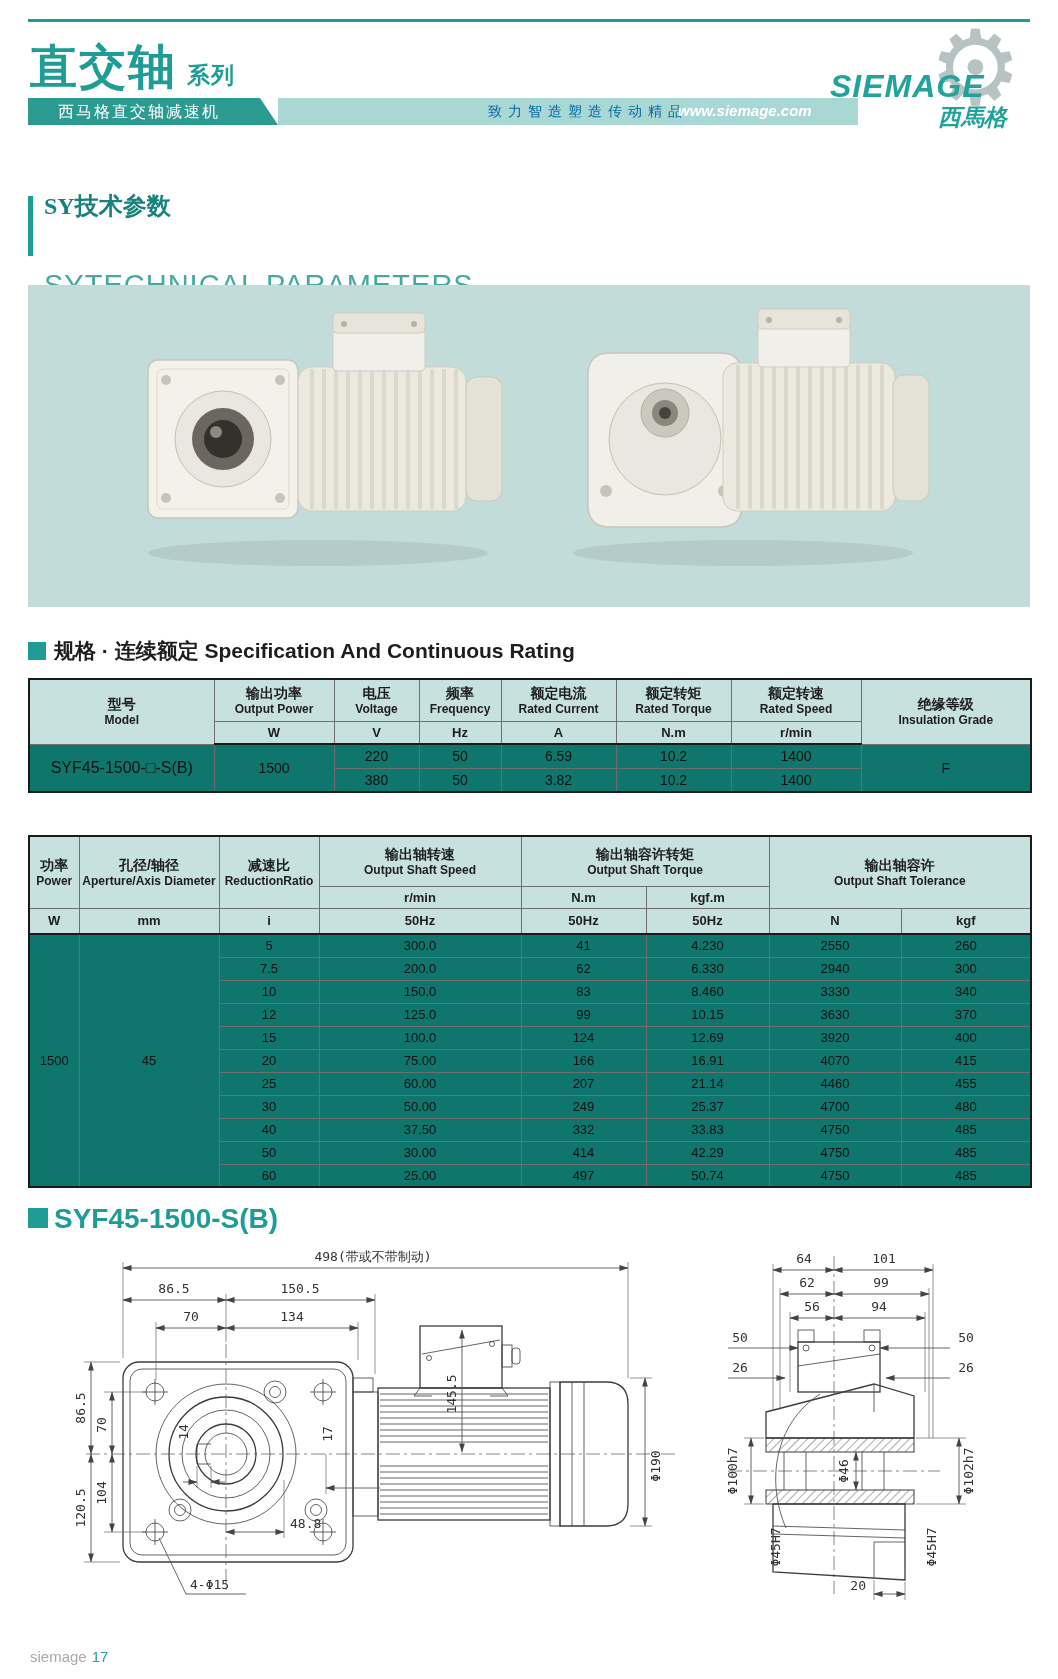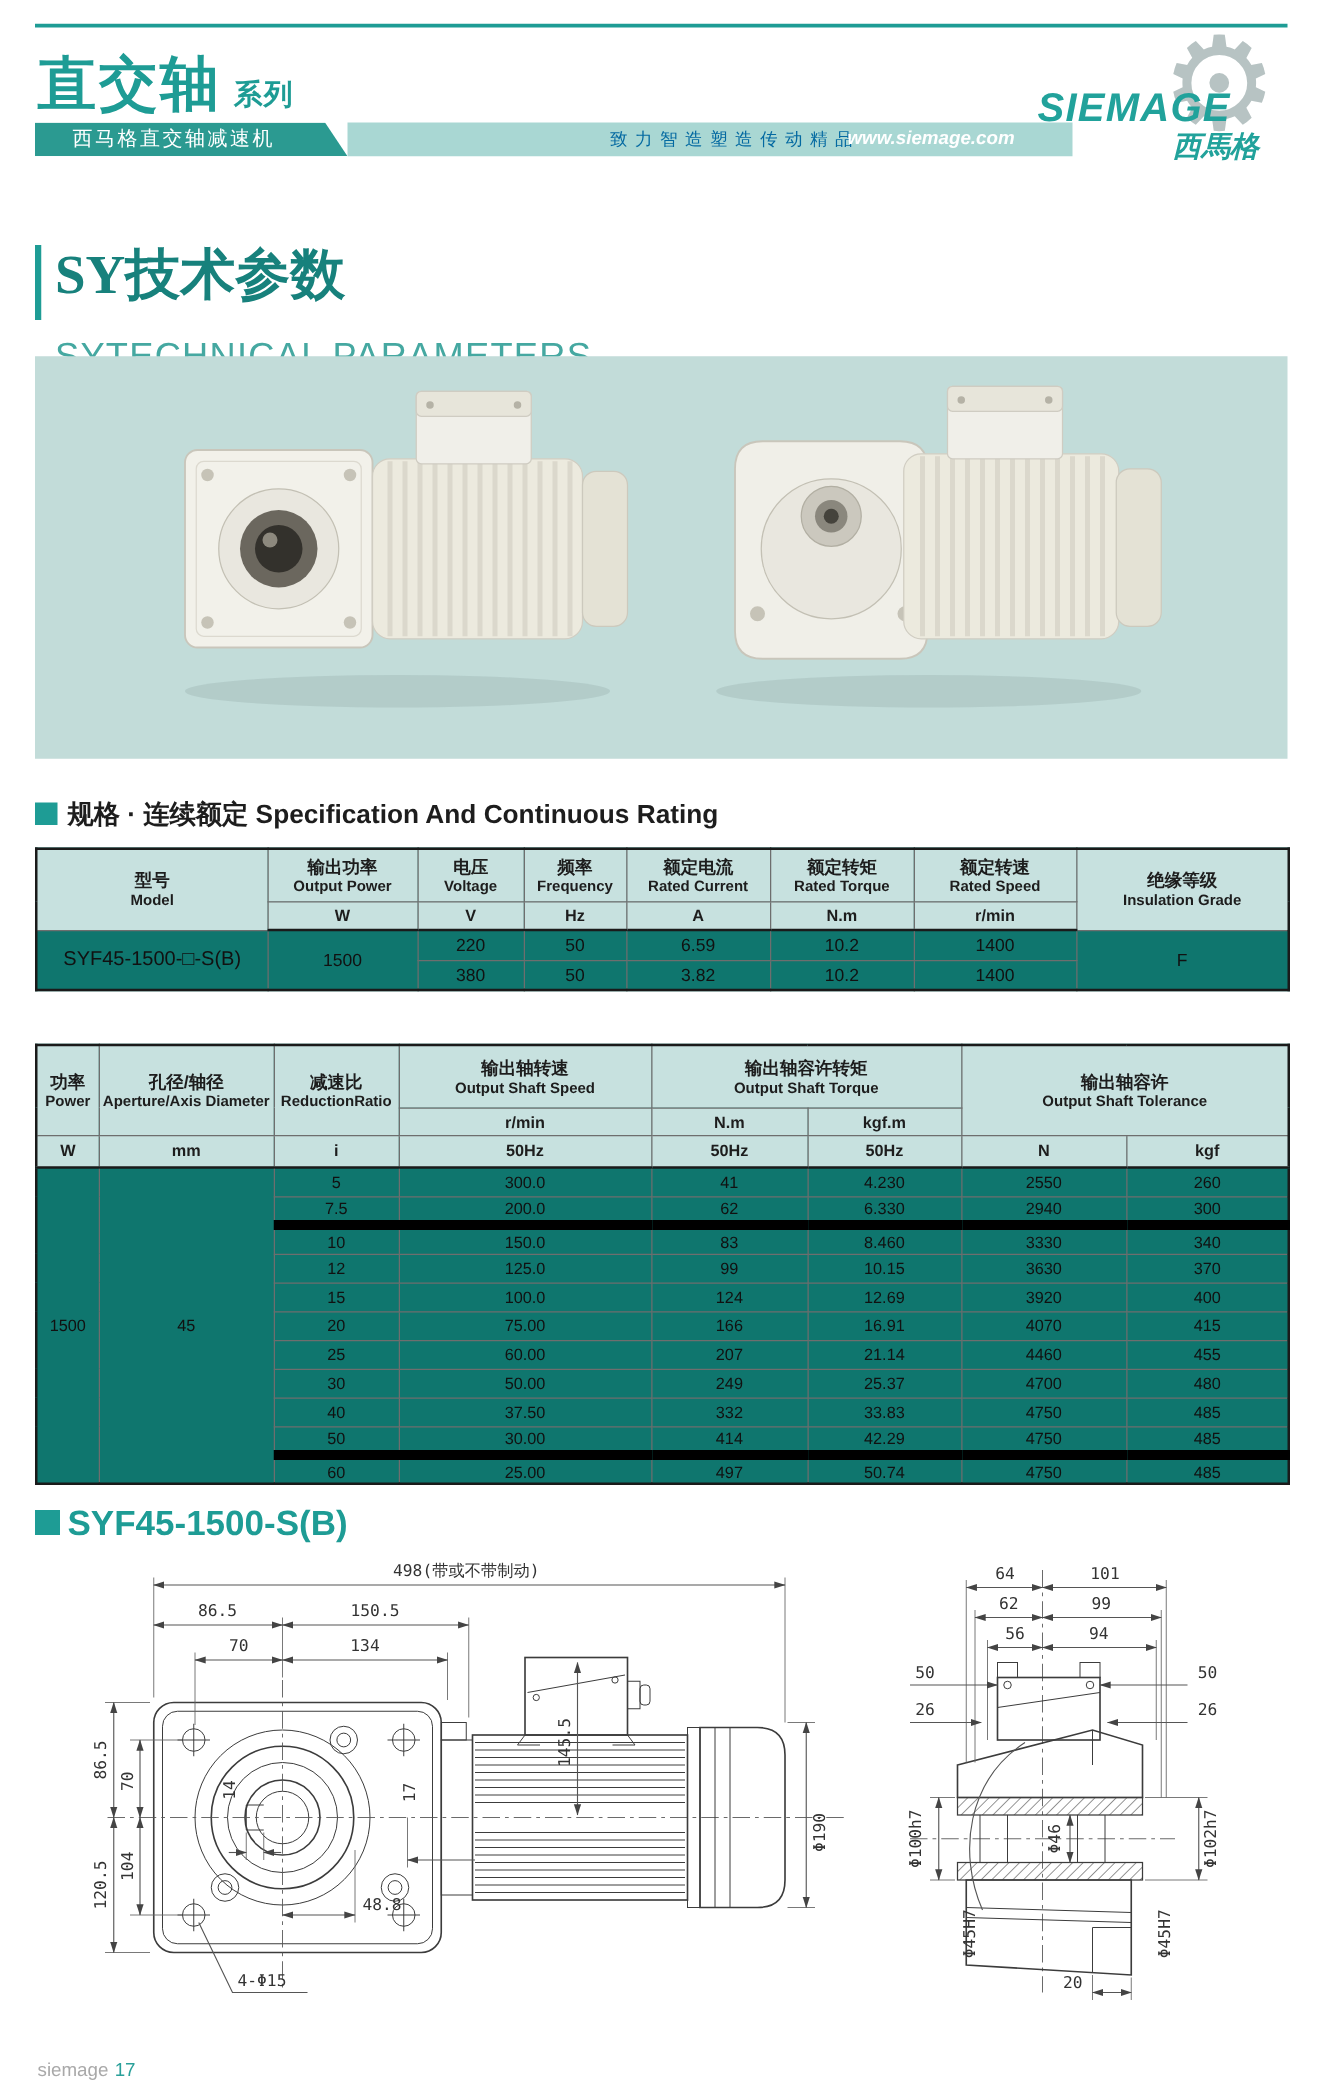--- a/index.html
+++ b/index.html
@@ -23,21 +23,21 @@
   .banner-slogan{position:absolute;left:210px;top:5px;font-size:14px;color:#0369a1;letter-spacing:6px;font-weight:normal;}
   .banner-site{position:absolute;left:400px;top:4px;font-size:15px;color:#fff;font-weight:bold;font-style:italic;}
   .logo{position:absolute;left:828px;top:28px;width:212px;height:102px;}
   .logo .gear{position:absolute;right:18px;top:-12px;font-size:104px;color:#b7c3c3;line-height:104px;}
   .logo .word{position:absolute;left:2px;top:40px;font-size:32px;font-weight:bold;font-style:italic;color:#21a29b;letter-spacing:1px;}
   .logo .cnword{position:absolute;left:110px;top:74px;font-size:23px;font-style:italic;color:#21a29b;font-family:"Liberation Serif",serif;font-weight:bold;}
 
   
   .title-block{position:absolute;left:28px;top:190px;}
   .title-bar{position:absolute;left:0;top:6px;width:5px;height:60px;background:#1e9c95;}
-  .title-cn{position:absolute;left:16px;top:0;font-size:44px;font-weight:bold;color:#17817c;font-family:"Liberation Serif","DejaVu Serif",serif;white-space:nowrap;}
+  .title-cn{position:absolute;left:16px;top:0;font-size:24px;font-weight:bold;color:#17817c;font-family:"Liberation Serif","DejaVu Serif",serif;white-space:nowrap;}
   .title-en{position:absolute;left:16px;top:40px;font-size:29px;color:#45a8a1;letter-spacing:1px;white-space:nowrap;margin-top:39px;}
 
   
   .product-panel{position:absolute;left:28px;top:285px;width:1002px;height:322px;background:#c2dcd9;}
 
   
   .sec-head{position:absolute;left:28px;font-size:21px;font-weight:bold;color:#1d1d1d;}
   .sec-head .sq{display:inline-block;width:18px;height:18px;background:#1e9c95;margin-right:8px;vertical-align:-2px;}
   .model-head{position:absolute;left:28px;top:1203px;font-size:28px;font-weight:bold;color:#1e9c95;}
   .model-head .sq{display:inline-block;width:20px;height:20px;background:#1e9c95;margin-right:6px;vertical-align:0px;}
@@ -52,21 +52,21 @@
   .hen{display:block;font-size:12px;font-weight:bold;color:#1d1d1d;line-height:14px;}
   .unit{font-size:13px;font-weight:bold;color:#1d1d1d;}
   td{font-size:14px;color:#111;}
   #t1 tr.hrow1{height:42px;} #t1 tr.hrow2{height:23px;}
   #t1 tr.drow{height:24px;}
   #t2 tr.hrowA{height:50px;} #t2 tr.hrowB{height:22px;} #t2 tr.hrowC{height:26px;}
   #t2 tr.drow{height:23px;} #t2 td{font-size:13px;}
   table{border:2px solid #1a1a1a;}
   #t1 tr.hrow2 th{border-bottom:2px solid #1a1a1a;}
   #t2 tr.hrowC th{border-bottom:2px solid #1a1a1a;}
-  #t2 tr.grp td{border-top:8px solid #000000;}
+  #t2 tr.grp td{border-top:1px solid #000000;}
 
   
   .drawing{position:absolute;left:28px;top:1242px;width:1002px;height:400px;}
   .ol{fill:none;stroke:#3c3c3c;stroke-width:1.3;}
   .tl{stroke-width:0.8;}
   .cl{fill:none;stroke:#555;stroke-width:0.7;stroke-dasharray:14 4 3 4;}
   .dim{fill:none;stroke:#555;stroke-width:0.9;}
   .ext{stroke:#666;stroke-width:0.7;}
   .dtx{font-family:"DejaVu Sans Mono","Liberation Mono",monospace;font-size:13px;fill:#333;}
 

